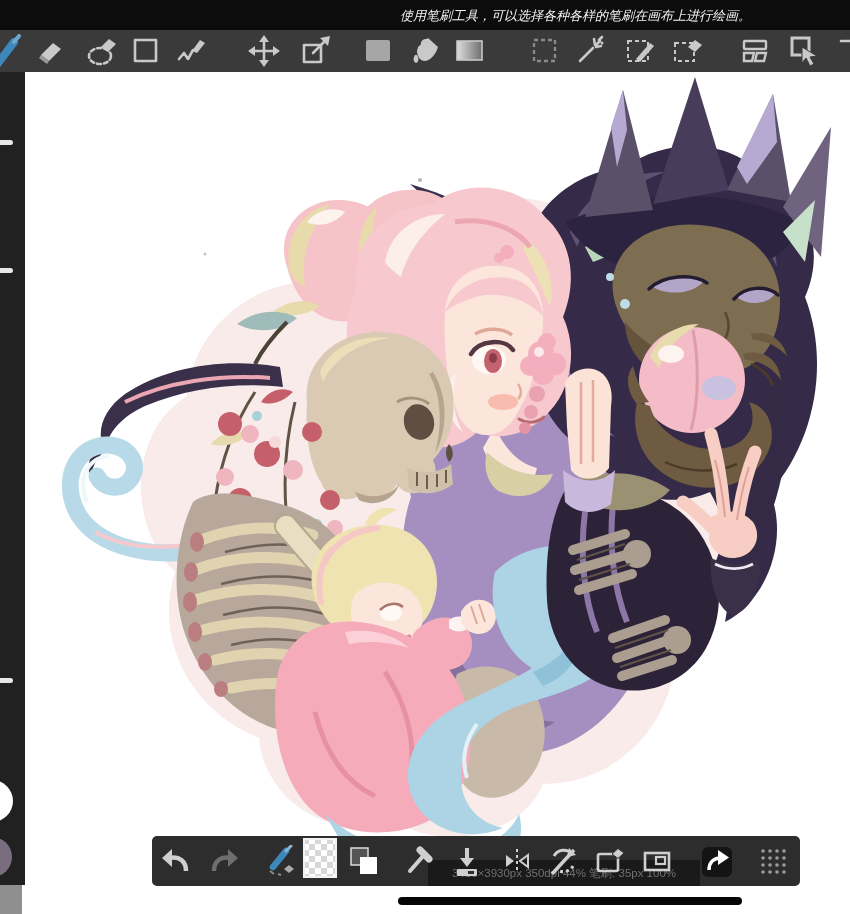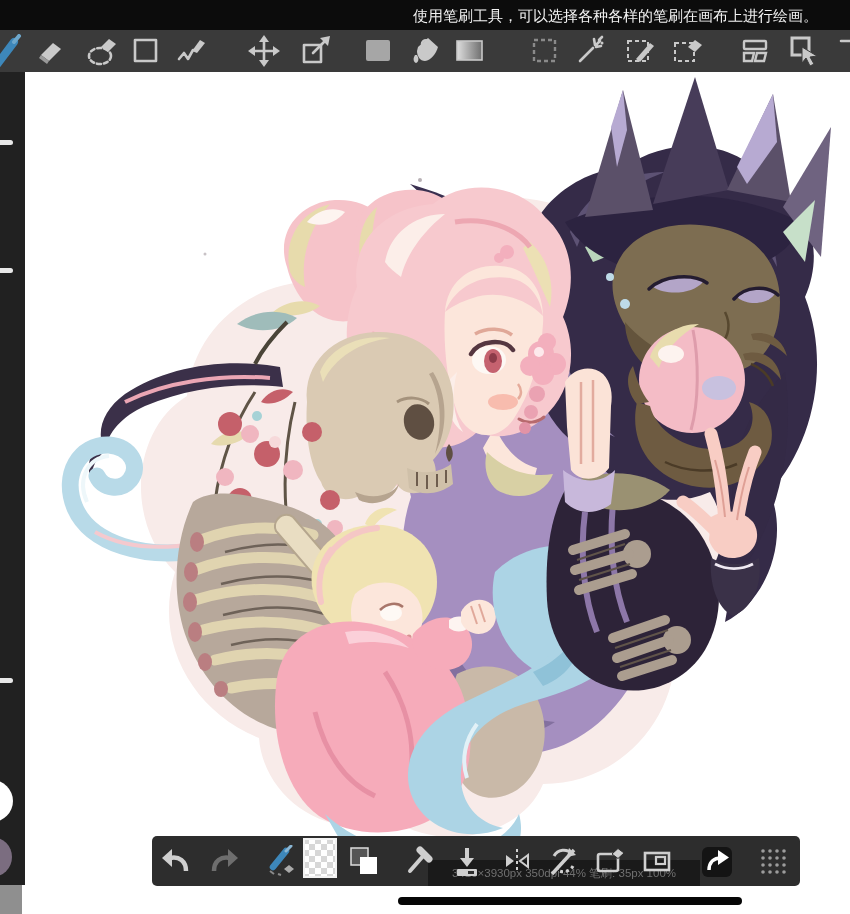--- a/index.html
+++ b/index.html
@@ -1,19 +1,19 @@
 <!DOCTYPE html>
 <html><head>
 <meta charset="utf-8">
 <style>
   html,body{margin:0;padding:0;}
   body{width:850px;height:914px;position:relative;overflow:hidden;background:#ffffff;
        font-family:"Liberation Sans",sans-serif;}
   .notif{position:absolute;left:0;top:0;width:850px;height:30px;background:#0c0c0c;}
-  .notif span{position:absolute;left:413px;top:7px;color:#f2f2f2;font-size:15px;white-space:nowrap;}
+  .notif span{position:absolute;left:400px;top:7px;color:#f2f2f2;font-size:13px;white-space:nowrap;font-style:italic;}
   .toolbar-top{position:absolute;left:0;top:30px;width:850px;height:42px;background:#3a3a3a;}
   .ttool{position:absolute;top:4px;width:34px;height:34px;display:flex;align-items:center;justify-content:center;}
   .ico{stroke:#c9c9c9;fill:none;stroke-width:2.6;stroke-linecap:round;stroke-linejoin:round;}
   .sidebar{position:absolute;left:0;top:72px;width:25px;height:813px;background:#212121;}
   .side-tick{position:absolute;left:0;width:13px;height:5px;background:#e8e8e8;border-radius:0 3px 3px 0;}
   .dot{position:absolute;border-radius:50%;}
   .canvas{position:absolute;left:25px;top:72px;width:825px;height:813px;background:#ffffff;overflow:hidden;}
   .float-toolbar{position:absolute;left:152px;top:836px;width:648px;height:50px;background:#2d2d2d;border-radius:5px;}
   .status-band{position:absolute;left:276px;top:24px;width:272px;height:26px;background:rgba(8,8,8,0.5);
                display:flex;align-items:center;justify-content:center;z-index:1;}

